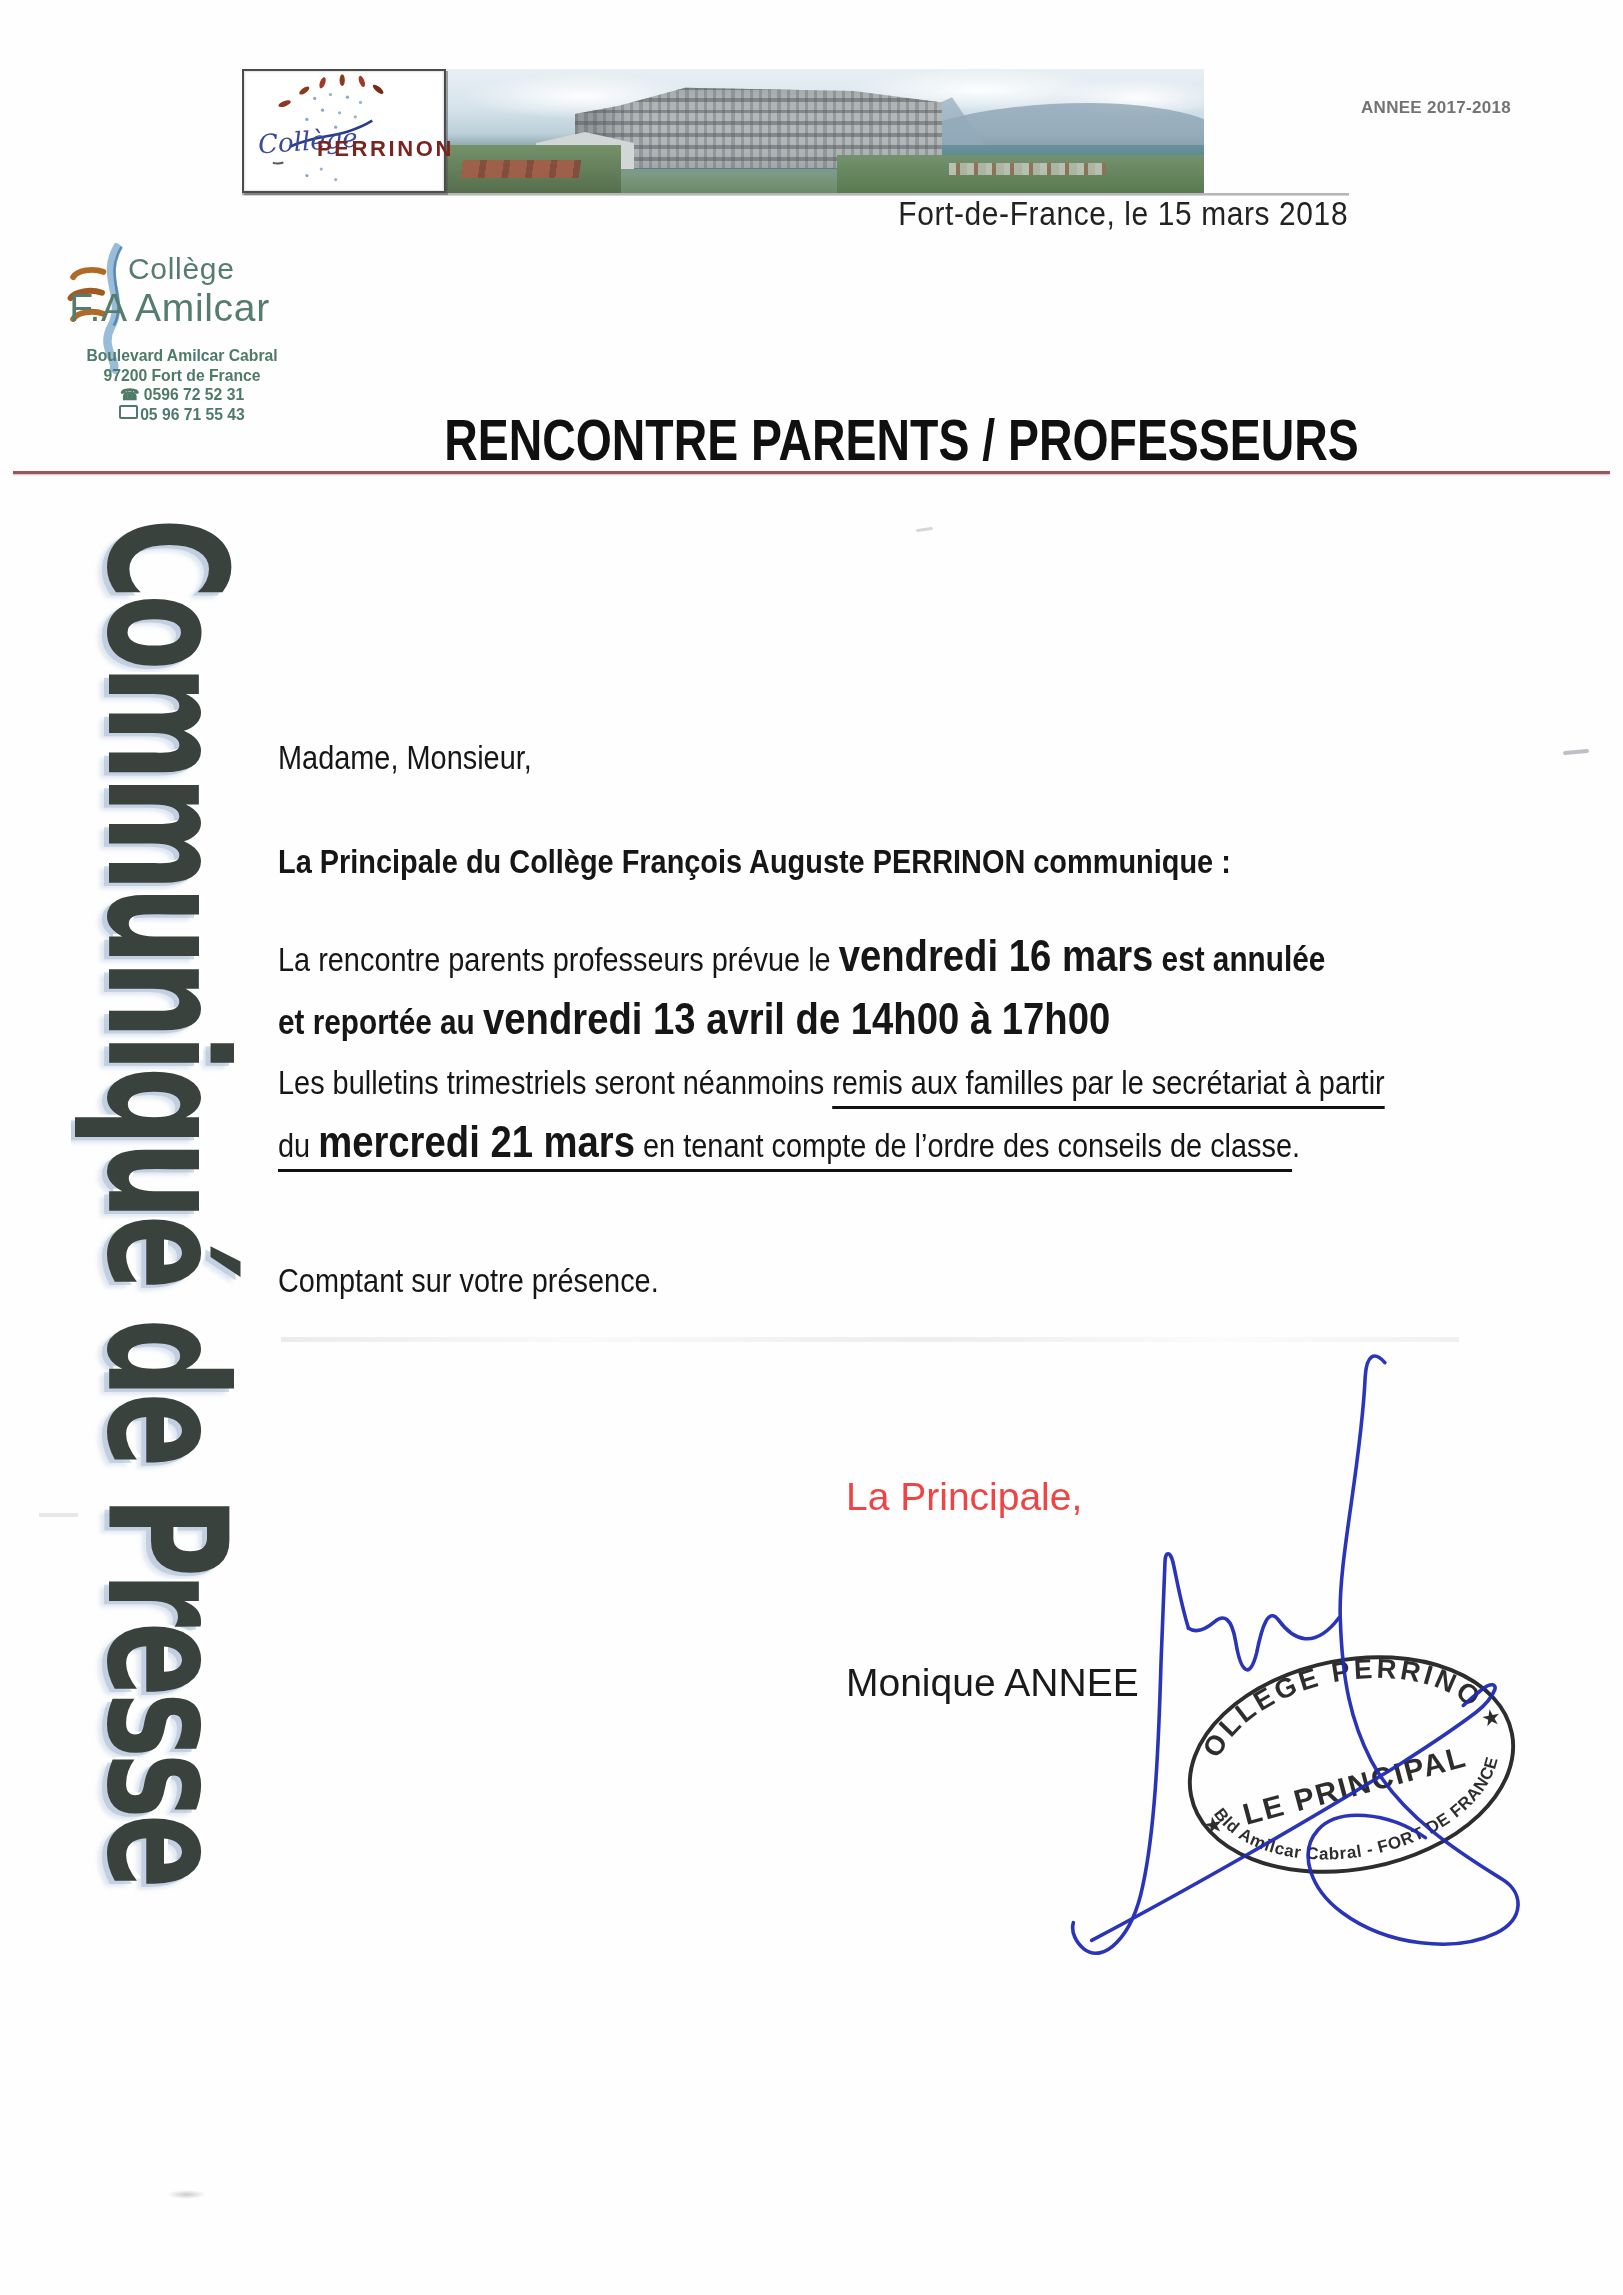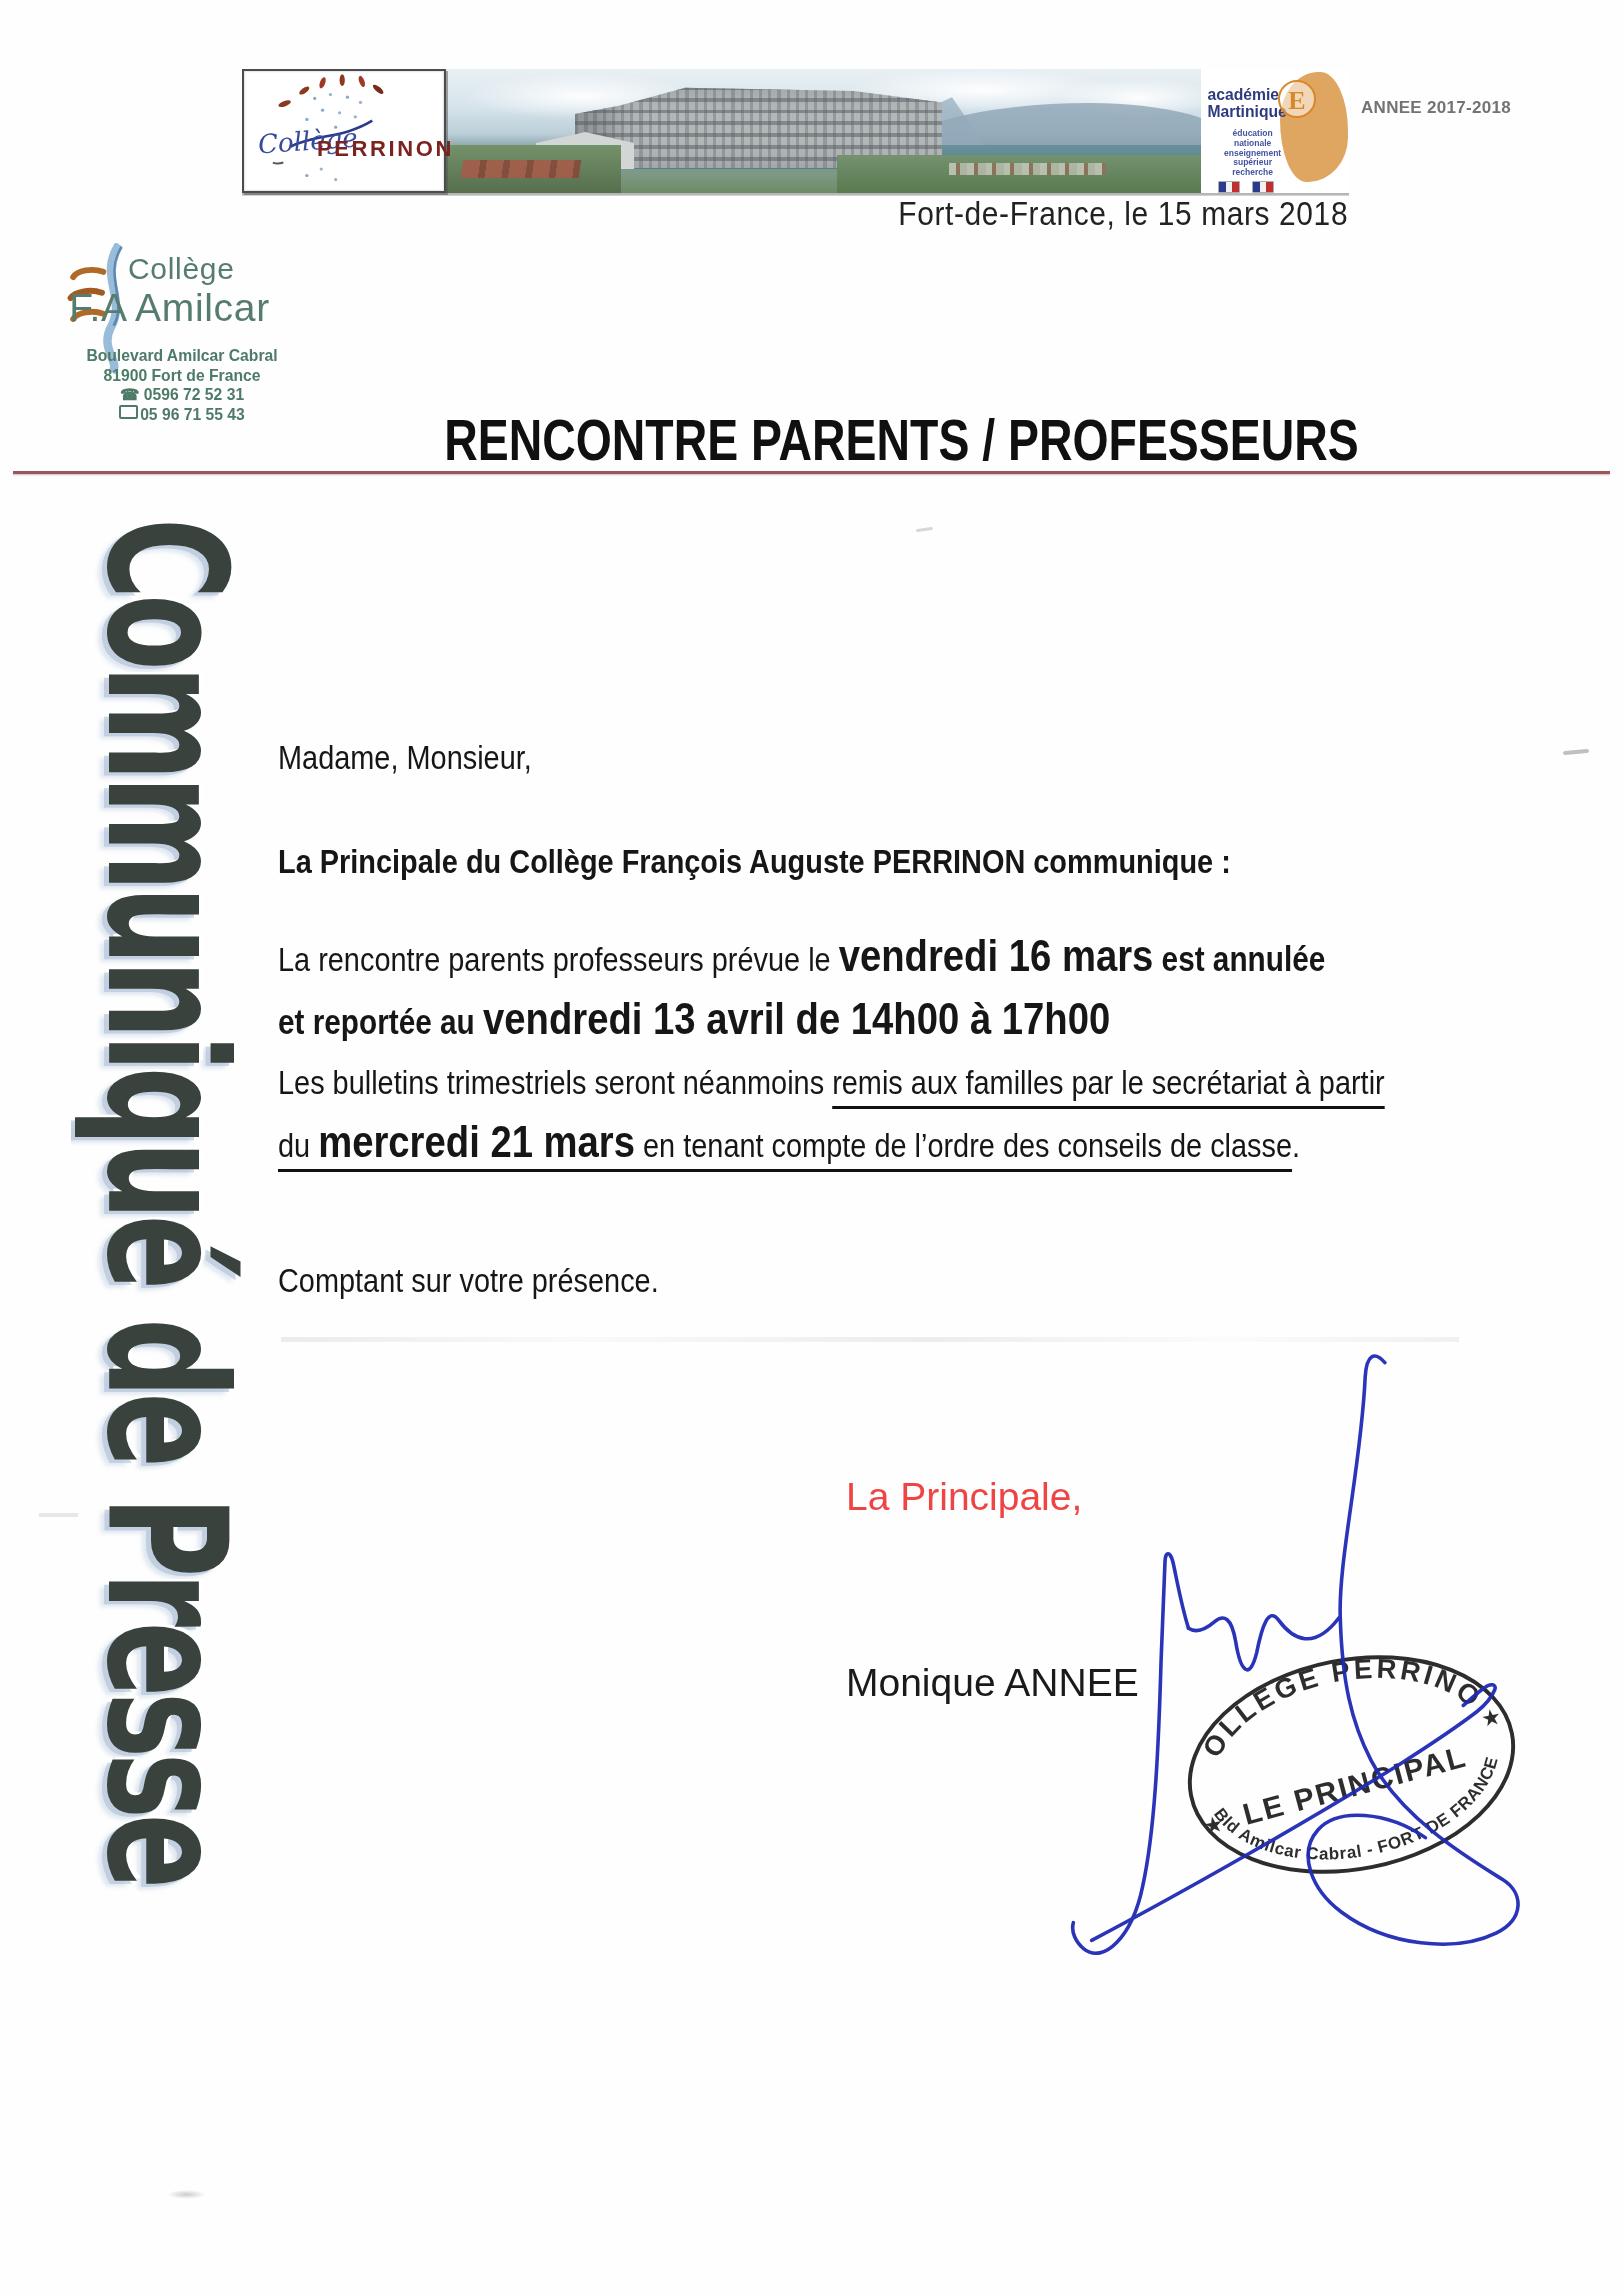--- a/index.html
+++ b/index.html
@@ -148,58 +148,39 @@
         <circle cx="96" cy="160" r="2.5" fill="#8aa8c8"></circle>
           <circle cx="140" cy="166" r="2.5" fill="#9ab4d0"></circle>
       </g>
       <path d="M70,116 C110,96 150,104 196,76" fill="none" stroke="#2a3a8c" stroke-width="4"></path>
       <path d="M60,140 C54,142 48,142 44,140" fill="none" stroke="#555" stroke-width="3"></path>
     </svg>
     <span class="logo-script">Collège</span>
     <span class="logo-name">PERRINON</span>
   </div>
 
-  <div class="abs academie">
-    <div class="island"></div>
-    <div class="acad-title">
-      <div>académie</div>
-      <div>Martinique</div>
-    </div>
-    <div class="acad-e">E</div>
-    <div class="acad-sub">
-      <div>éducation</div>
-      <div>nationale</div>
-      <div>enseignement</div>
-      <div>supérieur</div>
-      <div>recherche</div>
-    </div>
-    <div class="flags">
-      <div class="flag"></div>
-      <div class="flag"></div>
-    </div>
-  </div>
 </div>
 
 <div class="abs annee">ANNEE 2017-2018</div>
 
 <div class="abs dateline">Fort-de-France, le 15 mars 2018</div>
 
 <div class="abs school">
   <svg class="school-swirl" width="72" height="131" viewBox="0 0 110 200">
     <path d="M14,52 A30,16 0 0 1 60,44" fill="none" stroke="#b06a28" stroke-width="9" stroke-linecap="round"></path>
     <path d="M10,84 A32,17 0 0 1 58,76" fill="none" stroke="#a05a22" stroke-width="9" stroke-linecap="round"></path>
     <path d="M14,116 A30,16 0 0 1 60,108" fill="none" stroke="#b06a28" stroke-width="9" stroke-linecap="round"></path>
     <path d="M84,2 C52,50 96,84 72,128 C54,162 86,180 74,198" fill="none" stroke="#7facd0" stroke-width="13" opacity="0.8"></path>
     <path d="M88,6 C60,52 98,86 76,126" fill="none" stroke="#4a7aa8" stroke-width="4" opacity="0.8"></path>
   </svg>
   <div class="school-l1">Collège</div>
   <div class="school-l2">F.A Amilcar</div>
   <div class="school-addr">
     <div>Boulevard Amilcar Cabral</div>
-    <div>81900 Fort de France</div>
+    <div>97200 Fort de France</div>
     <div><span>☎</span> <span>0596 72 52 31</span></div>
     <div><span class="fax-icon"></span><span>05 96 71 55 43</span></div>
   </div>
 </div>
 
 <div class="abs title">
   <span>RENCONTRE PARENTS / PROFESSEURS</span>
 </div>
 <div class="abs title-rule"></div>
 

